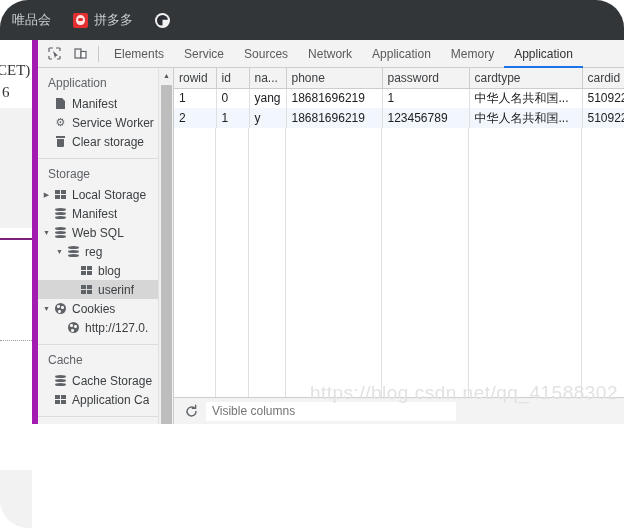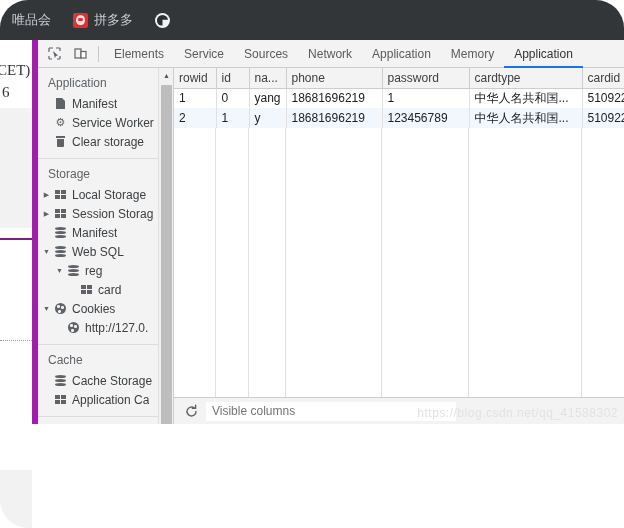--- a/index.html
+++ b/index.html
@@ -244,22 +244,22 @@
   }
   .vis-input {
     margin-left: 4px; width: 250px; height: 19px;
     background: #fff; border: none; outline: none;
     font-size: 12px; color: #5f6368;
     font-family: "Liberation Sans", sans-serif; padding: 0 6px;
   }
 
   
   .watermark {
-    position: absolute; right: 6px; bottom: 4px;
-    font-size: 12px; color: #e2e2e2; letter-spacing: 0.5px;
+    position: absolute; right: 6px; bottom: 20px;
+    font-size: 19px; color: #e2e2e2; letter-spacing: 0.5px;
     pointer-events: none; white-space: nowrap;
     font-family: "Liberation Sans", sans-serif;
   }
 </style>
 </head>
 <body>
 
 <div id="root">
 
   <div class="bookmarkbar">
@@ -343,32 +343,20 @@
                 <span class="ic-grid">
                   <i></i>
                   <i></i>
                   <i></i>
                   <i></i>
                 </span>
               </span>
               <span class="sb-txt">Local Storage</span>
             </div>
             <div class="sb-item" style="padding-left: 2px;">
-              <span class="sb-arrow">▶</span>
-              <span class="sb-ico">
-                <span class="ic-grid">
-                  <i></i>
-                  <i></i>
-                  <i></i>
-                  <i></i>
-                </span>
-              </span>
-              <span class="sb-txt">Session Storag</span>
-            </div>
-            <div class="sb-item" style="padding-left: 2px;">
               <span class="sb-arrow">&nbsp;</span>
               <span class="sb-ico">
                 <span class="ic-db">
                   <i></i>
                   <i></i>
                   <i></i>
                 </span>
               </span>
               <span class="sb-txt">Manifest</span>
             </div>
@@ -397,21 +385,33 @@
             <div class="sb-item" style="padding-left: 28px;">
               <span class="sb-arrow">&nbsp;</span>
               <span class="sb-ico">
                 <span class="ic-grid">
                   <i></i>
                   <i></i>
                   <i></i>
                   <i></i>
                 </span>
               </span>
-              <span class="sb-txt">card</span>
+              <span class="sb-txt">blog</span>
+            </div>
+            <div class="sb-item selected" style="padding-left: 28px;">
+              <span class="sb-arrow">&nbsp;</span>
+              <span class="sb-ico">
+                <span class="ic-grid">
+                  <i></i>
+                  <i></i>
+                  <i></i>
+                  <i></i>
+                </span>
+              </span>
+              <span class="sb-txt">userinf</span>
             </div>
             <div class="sb-item" style="padding-left: 2px;">
               <span class="sb-arrow">▼</span>
               <span class="sb-ico">
                 <span class="ic-cookie"></span>
               </span>
               <span class="sb-txt">Cookies</span>
             </div>
             <div class="sb-item" style="padding-left: 15px;">
               <span class="sb-arrow">&nbsp;</span>

